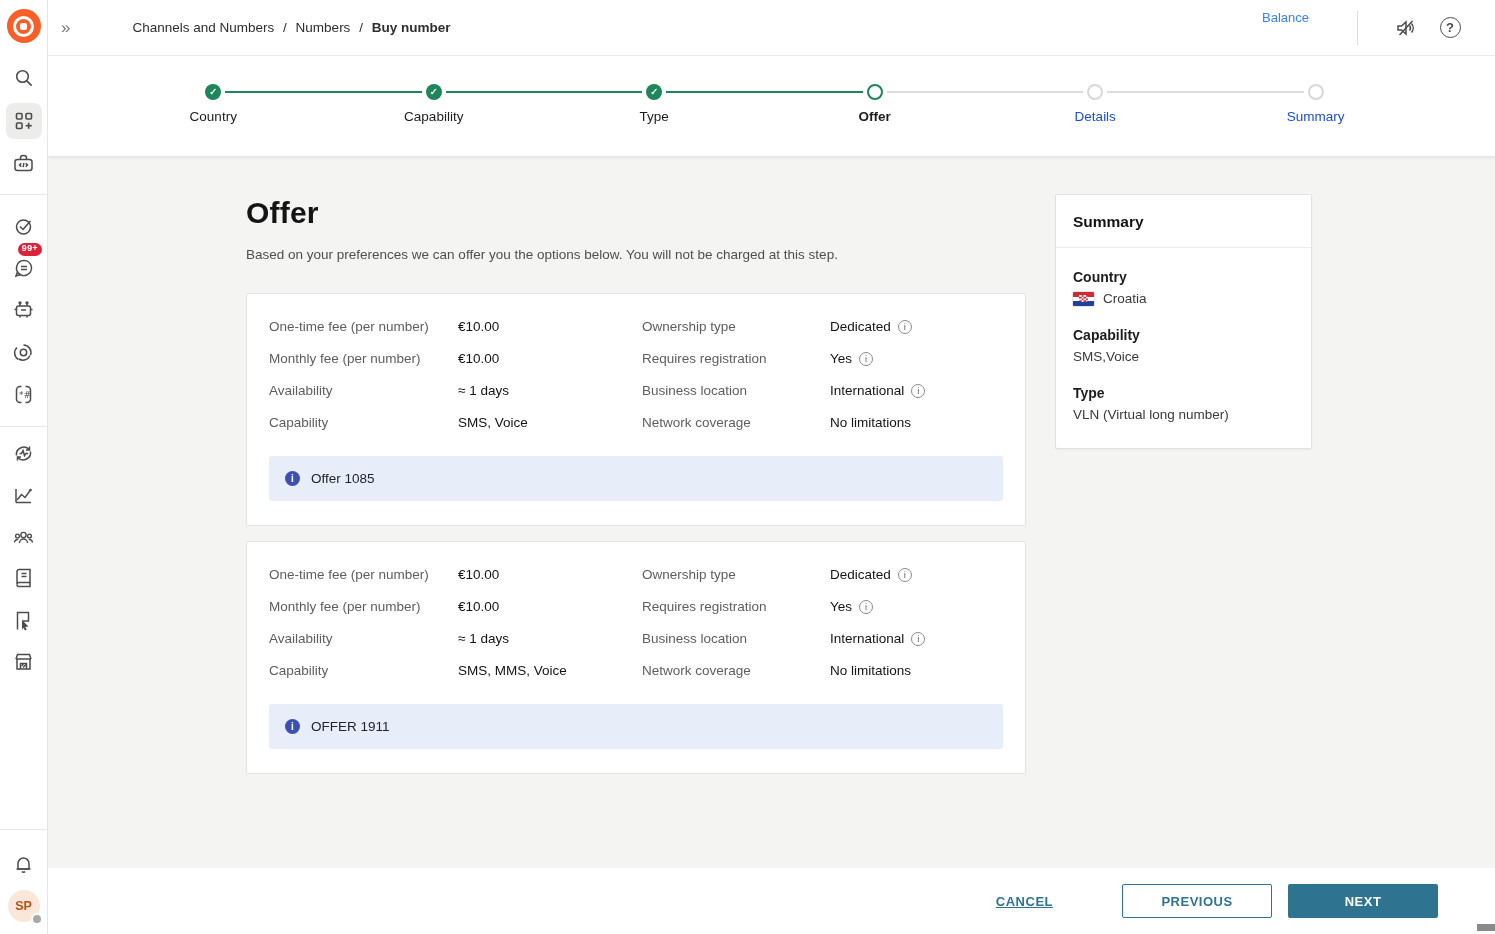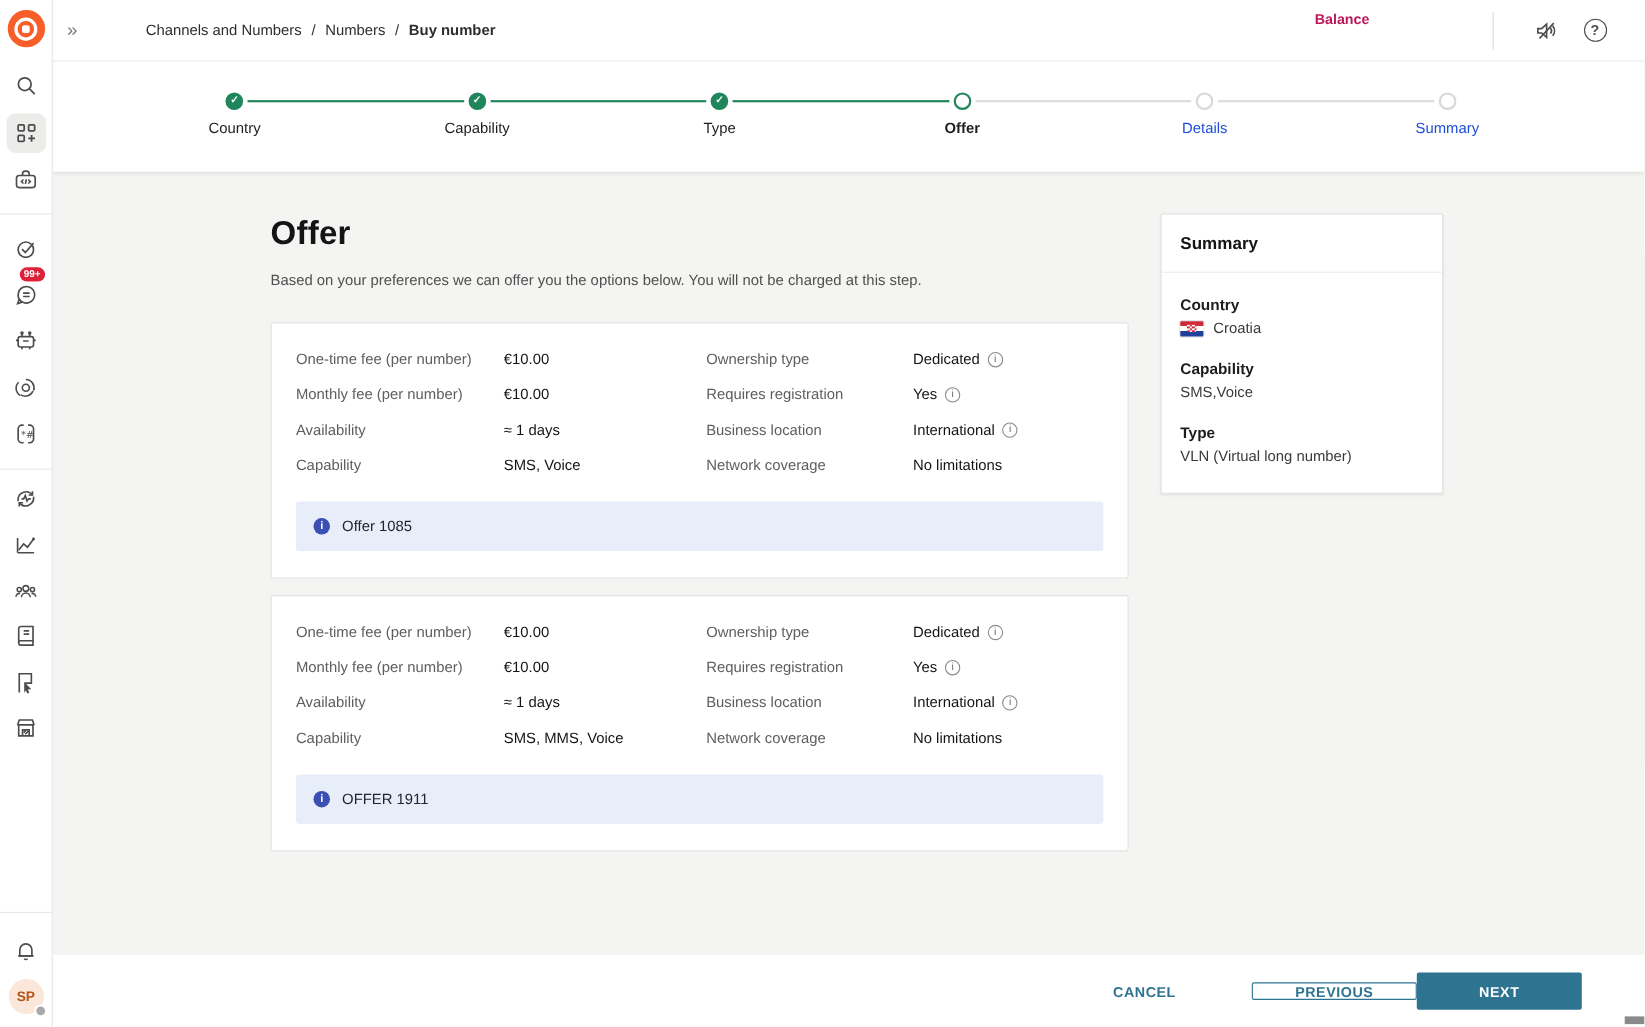--- a/index.html
+++ b/index.html
@@ -12,36 +12,36 @@
   .logo { width:34px; height:34px; border-radius:50%; background:#f85e27; display:flex; align-items:center;
           justify-content:center; margin-top:9px; cursor:pointer; flex:0 0 auto; }
   .logo-ring { width:21px; height:21px; border-radius:50%; border:3px solid #fff; display:flex; align-items:center; justify-content:center; }
   .logo-core { width:7px; height:7px; background:#fff; border-radius:2px; }
   .side-item { width:36px; height:36px; border-radius:8px; display:flex; align-items:center; justify-content:center;
                cursor:pointer; color:#4c4c4c; flex:0 0 auto; position:relative; }
   .side-item.active { background:#ececea; }
   .side-item svg { display:block; }
   .side-div { width:48px; height:1px; background:#e8e8e8; flex:0 0 auto; }
   .badge { position:absolute; top:-7px; left:12px; background:#dd2139; color:#fff; font-size:9px; font-weight:700;
-           border-radius:7px; padding:1px 4px; line-height:11px; }
+           border-radius:7px; padding:1px 4px; line-height:11px;font-family:Liberation Mono, monospace; }
   .avatar { width:32px; height:32px; border-radius:50%; background:#fbe7d9; color:#b4531b; font-weight:700;
             font-size:12.5px; display:flex; align-items:center; justify-content:center; position:relative; cursor:pointer; flex:0 0 auto; }
   .avatar::after { content:""; position:absolute; right:-3px; bottom:-3px; width:8px; height:8px; border-radius:50%;
                    background:#a9a9a9; border:2px solid #fff; }
 
   
   .topbar { position:absolute; left:48px; top:0; width:1447px; height:56px; background:#fff;
             border-bottom:1px solid #ebebeb; display:flex; align-items:center; z-index:30; }
   .collapse { margin-left:13px; font-size:17px; color:#7b7b7b; letter-spacing:-2px; cursor:pointer; user-select:none; }
   .breadcrumb { margin-left:64px; font-size:13.5px; color:#2e2e2e; }
   .crumb { cursor:pointer; }
   .crumb-sep { margin:0 5px; color:#2e2e2e; }
   .crumb-current { font-weight:700; }
   .tb-right { margin-left:auto; display:flex; align-items:center; height:100%; padding-right:30px; }
-  .balance { font-size:13px; color:#be185d; align-self:flex-start; margin-top:10px; margin-right:112px; cursor:pointer;font-weight:bold; }
+  .balance { font-size:13px; color:#3b82f6; align-self:flex-start; margin-top:10px; margin-right:48px; cursor:pointer; }
   .tb-vdiv { width:1px; height:34px; background:#dcdcdc; margin-right:33px; }
   .tb-icon { width:30px; height:30px; display:flex; align-items:center; justify-content:center; cursor:pointer; color:#4c4c4c; }
   .tb-icon + .tb-icon { margin-left:14px; }
   .help-circle { width:21px; height:21px; border-radius:50%; border:1.6px solid #4c4c4c; font-size:13px; font-weight:700;
                  display:flex; align-items:center; justify-content:center; color:#4c4c4c; }
 
   
   .stepper-band { position:absolute; left:48px; top:57px; width:1447px; height:99px; background:#fff;
                   box-shadow:0 2px 3px rgba(0,0,0,0.07); z-index:20; }
   .stepper { display:flex; padding-left:55px; padding-top:27px; }
@@ -92,22 +92,22 @@
   .flag { width:21px; height:14px; border-radius:1px; position:relative; flex:0 0 auto;
           background:linear-gradient(#cf2a3a 33.3%, #fff 33.3% 66.6%, #20419a 66.6%);
           box-shadow:0 0 0 1px rgba(0,0,0,.10); }
   .flag::after { content:""; position:absolute; left:6px; top:3.5px; width:9px; height:7px; border-radius:0 0 3px 3px;
           background:conic-gradient(#cf2a3a 25%, #fff 0 50%, #cf2a3a 0 75%, #fff 0); background-size:4.5px 3.5px; }
 
   
   .footer { position:absolute; left:48px; top:868px; width:1447px; height:66px; background:#fff; z-index:25;
             display:flex; align-items:center; justify-content:flex-end; padding-right:57px; }
   .btn { font-family:inherit; font-size:13px; font-weight:700; letter-spacing:.5px; border-radius:2px; cursor:pointer; }
-  .btn-text { border:none; background:none; color:#2e7491; margin-right:69px; }
-  .btn-outline { width:150px; height:16px; border:1px solid #2e7491; background:#fff; color:#2e7491; }
+  .btn-text { border:none; background:none; color:#2e7491; margin-right:69px;text-decoration:underline; }
+  .btn-outline { width:150px; height:34px; border:1px solid #2e7491; background:#fff; color:#2e7491; margin-right:16px; }
   .btn-filled { width:150px; height:34px; border:none; background:#2e7491; color:#fff; }
 
   .scroll-nub { position:absolute; right:0; bottom:3px; width:18px; height:7px; background:#8a8a8a; z-index:50; cursor:pointer; }
 </style>
 </head>
 <body>
 
 <nav class="sidebar">
   <div class="logo">
     <span class="logo-ring">

